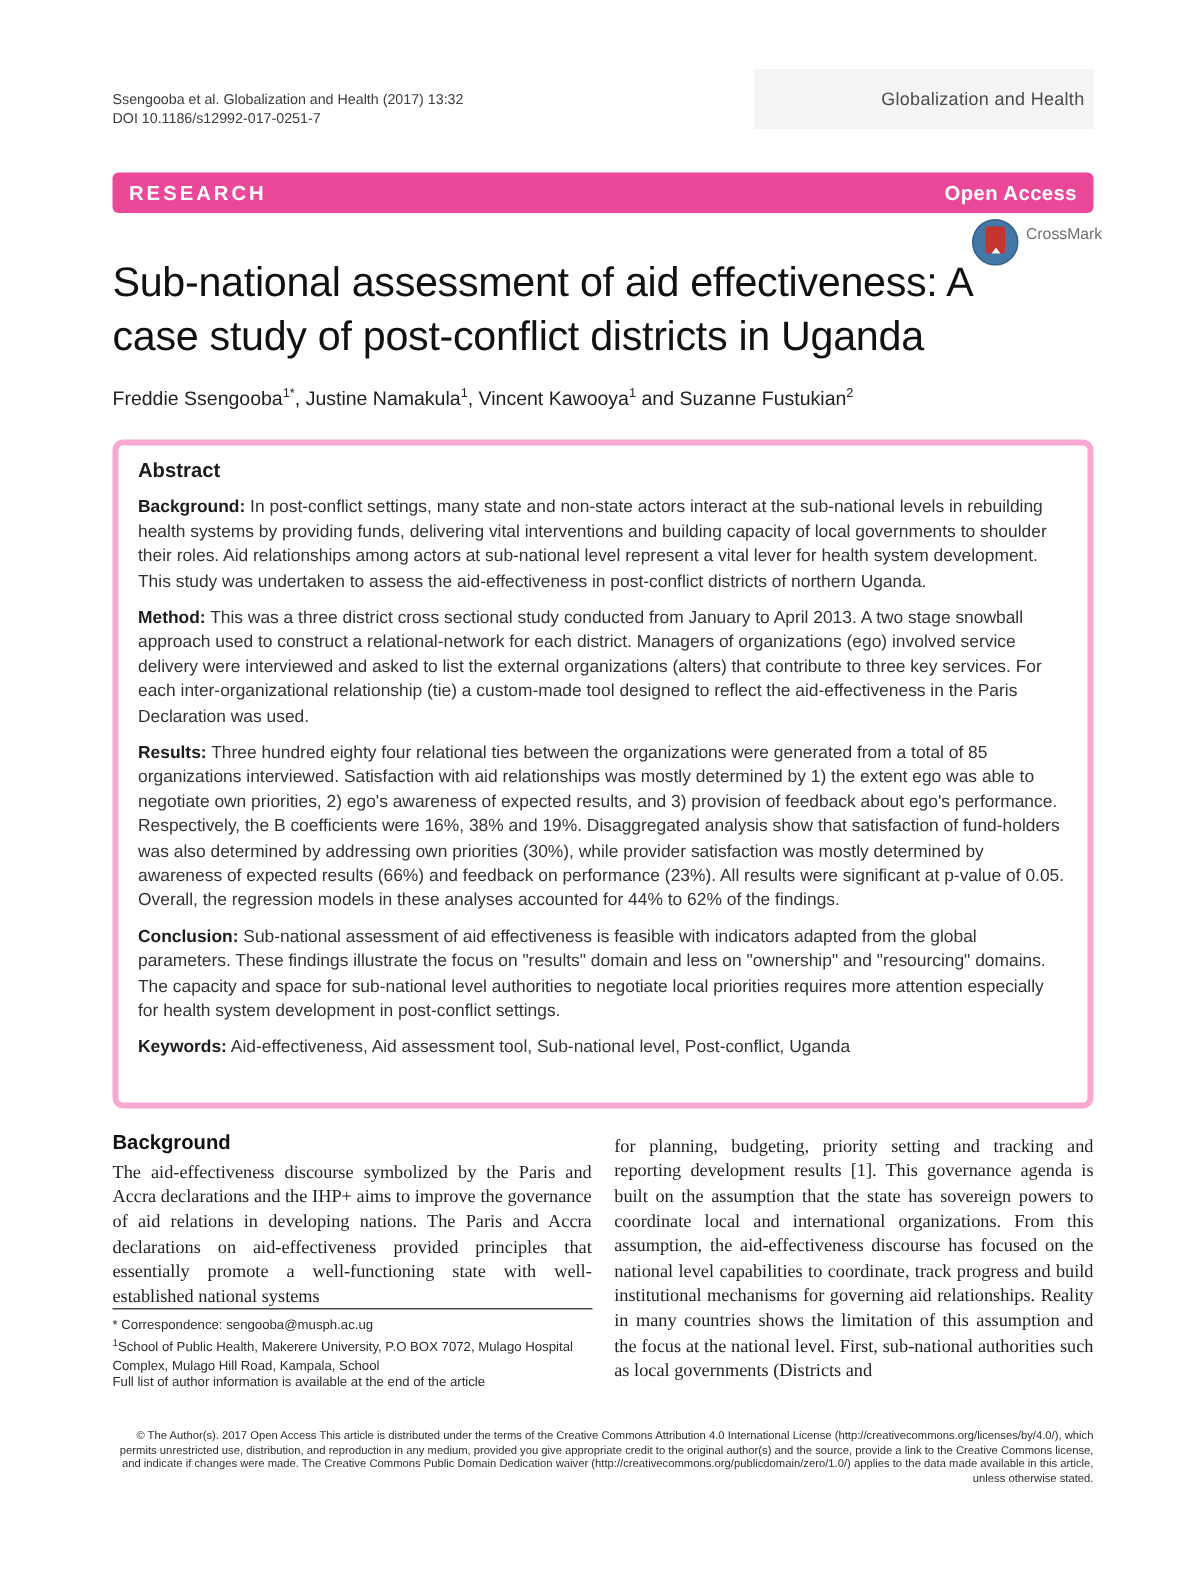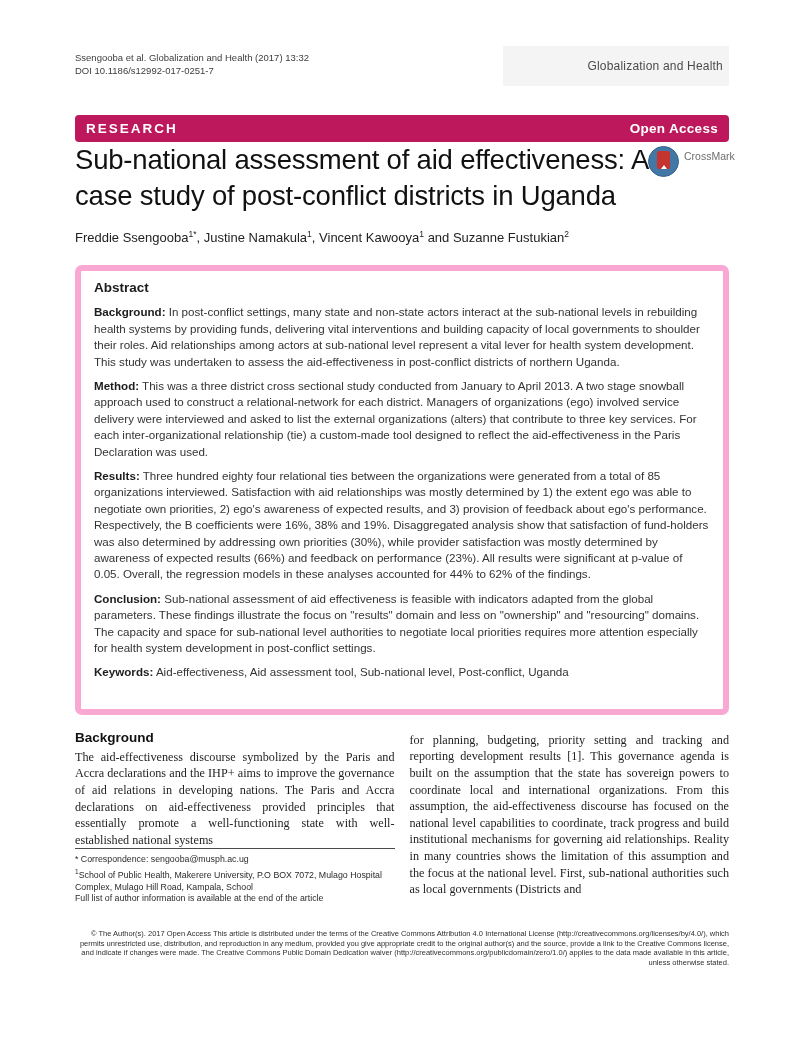--- a/index.html
+++ b/index.html
@@ -8,67 +8,67 @@
   .page {
     position: relative;
     width: 794px; height: 1054px;
     margin: 0 auto;
     background: #fff;
     padding: 38px 65px 0 75px;
     overflow: hidden;
   }
 
   
-  .topbar { display: flex; justify-content: space-between; align-items: center; }
+  .topbar { display: flex; justify-content: space-between; align-items: flex-end; }
   .citation { font-size: 9.5px; line-height: 13px; color: #3c3c3c; padding-top: 3px; }
   .citation .cit1 { font-style: normal; }
   .journal-box {
     background: #f4f4f4;
     width: 226px; height: 40px;
     display: flex; align-items: center; justify-content: flex-end;
     padding-right: 6px;
     margin-top: 8px;
   }
   .journal-name { font-size: 12px; color: #4b4b4b; letter-spacing: 0.2px; }
 
   
   .banner {
     margin-top: 29px;
     height: 27px;
-    background: #be185d;
+    background: #ec4899;
     border-radius: 4px;
     display: flex; align-items: center; justify-content: space-between;
     padding: 0 11px;
     color: #fff; font-weight: bold; font-size: 13.5px;
   }
   .banner .research { letter-spacing: 2px; }
   .banner .openaccess { letter-spacing: 0.3px; margin-left: 20px; }
 
   
   .crossmark { position: absolute; top: 146px; left: 648px; display: flex; align-items: flex-start; gap: 5px; cursor: pointer; }
   .cm-circle { position: relative; display: inline-block; width: 31px; height: 31px; border-radius: 50%; background: #4277a6; border: 1px solid #35628c; }
   .cm-shield { position: absolute; left: 8px; top: 4px; width: 13px; height: 18px; background: #c5342f; border-radius: 2px; }
   .cm-shield::after { content: ""; position: absolute; left: 3.5px; bottom: 0; width: 0; height: 0;
     border-left: 3px solid transparent; border-right: 3px solid transparent; border-bottom: 4px solid #fff; }
   .cm-text { font-size: 10.5px; color: #6e6e6e; margin-top: 4px; }
 
   
   .title {
-    margin-top: 0;
+    margin-top: 28px;
     font-size: 27.5px; line-height: 36px; font-weight: 500;
     color: #111; letter-spacing: -0.2px;
     max-width: 586px;
   }
   .authors { margin-top: 15px; font-size: 13px; color: #222; }
   .authors sup { font-size: 8.5px; }
 
   
   .abstract {
     margin-top: 20px;
-    border: 6px solid #f9a8d4;
+    border: 4px solid #f9a8d4;
     border-radius: 7px;
     padding: 9px 13px 12px 13px;
   }
   .abstract h2 { font-size: 13.5px; font-weight: bold; color: #1c1c1c; margin-bottom: 9px; }
   .abstract p { font-size: 11.6px; line-height: 16.4px; color: #333; margin-bottom: 8px; }
   .abstract p:last-child { margin-bottom: 16px; }
   .abstract strong { color: #1c1c1c; }
 
   
   .columns { display: flex; gap: 15px; margin-top: 15px; }

